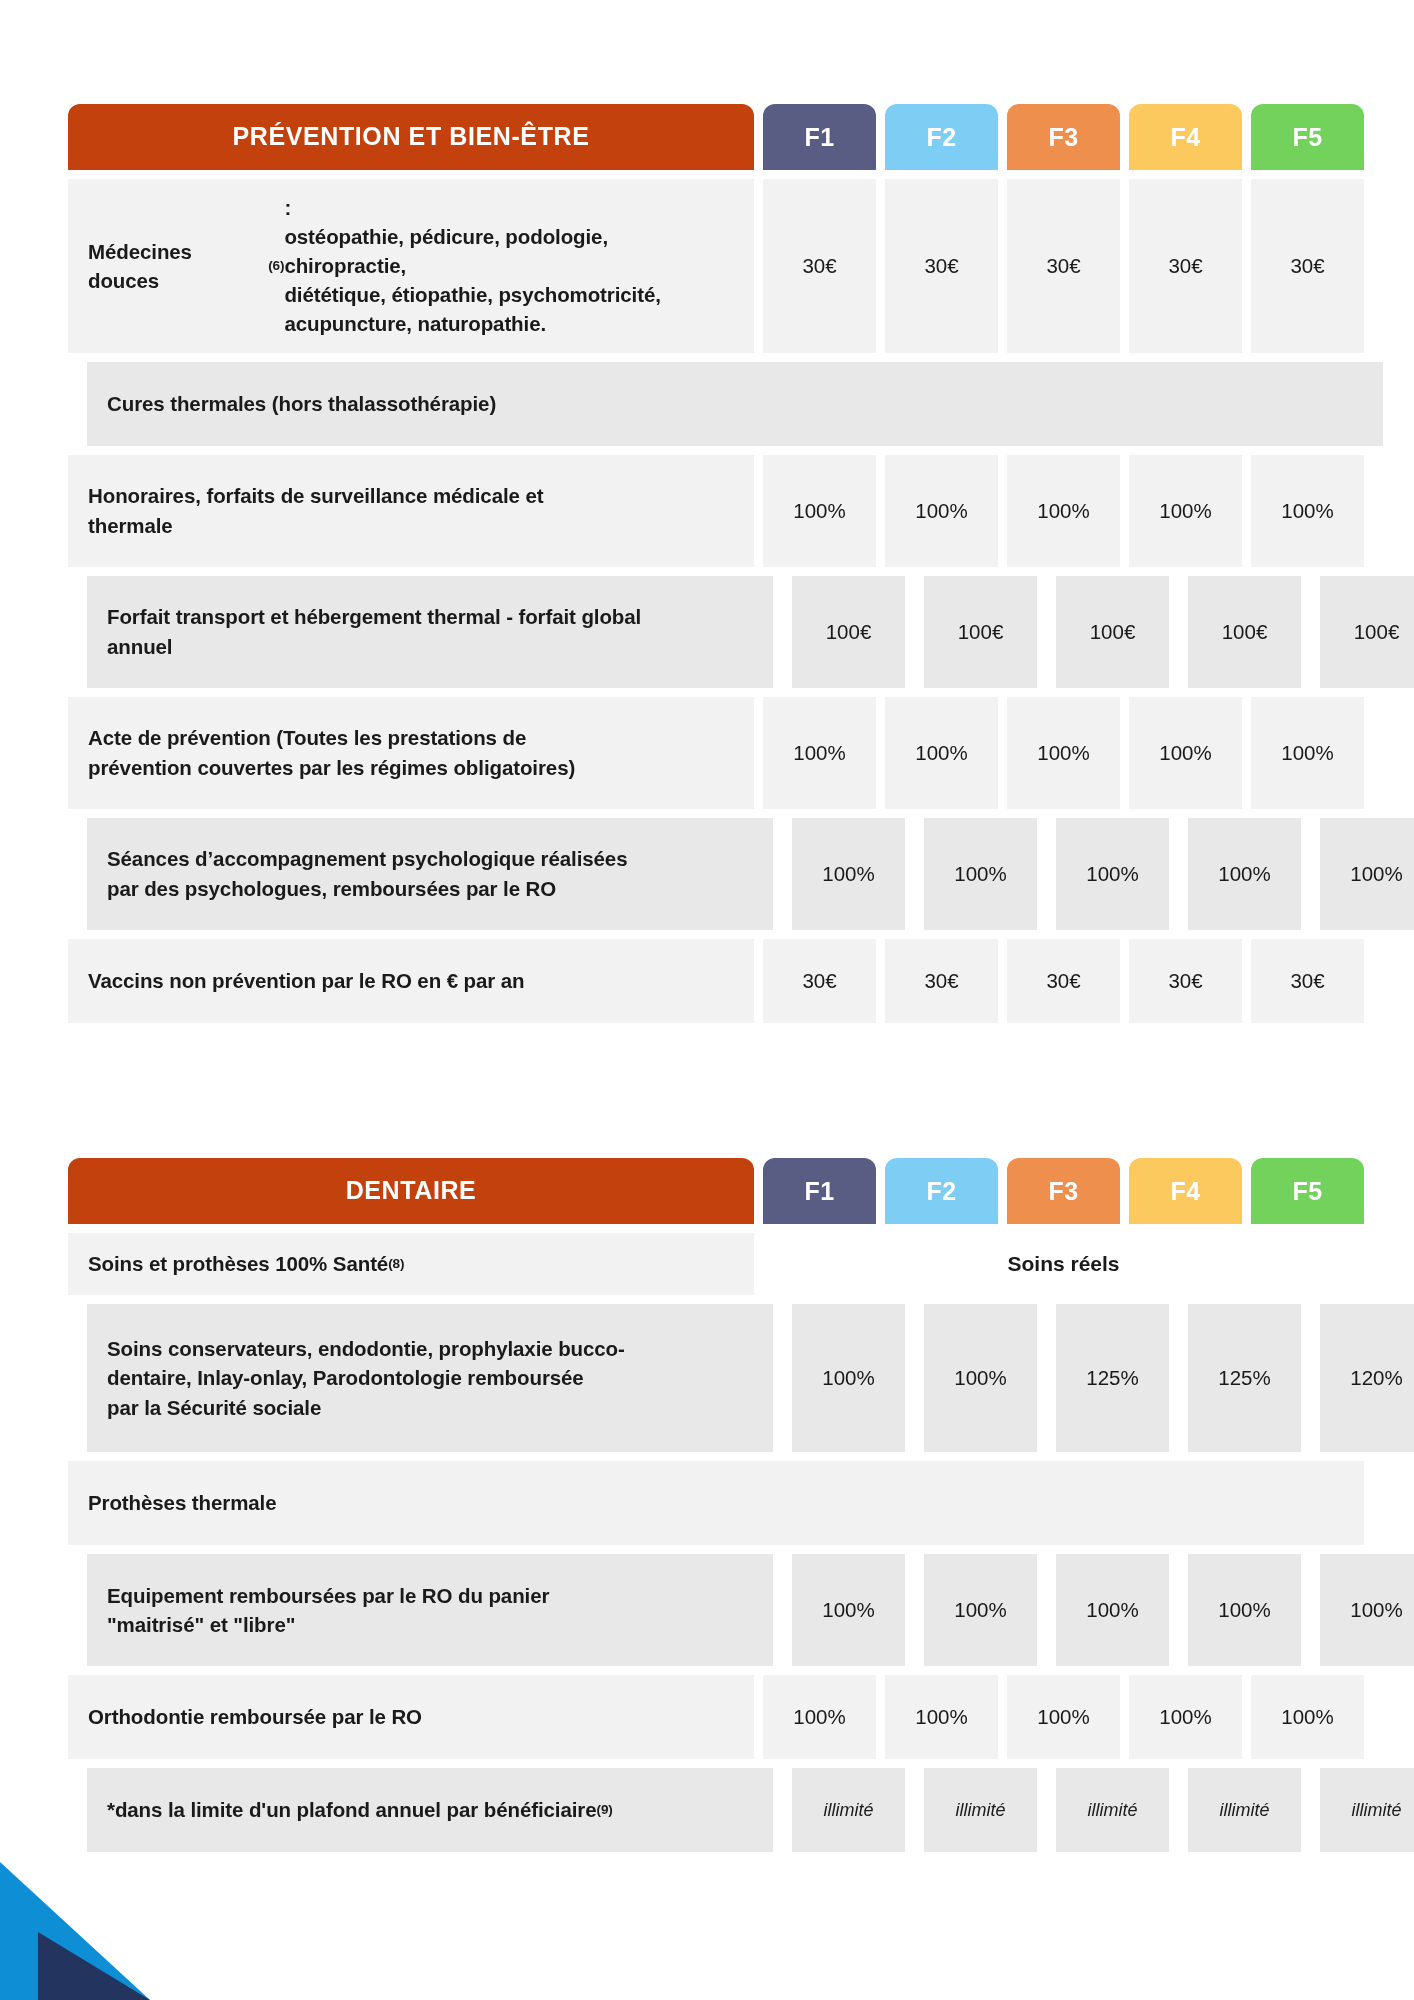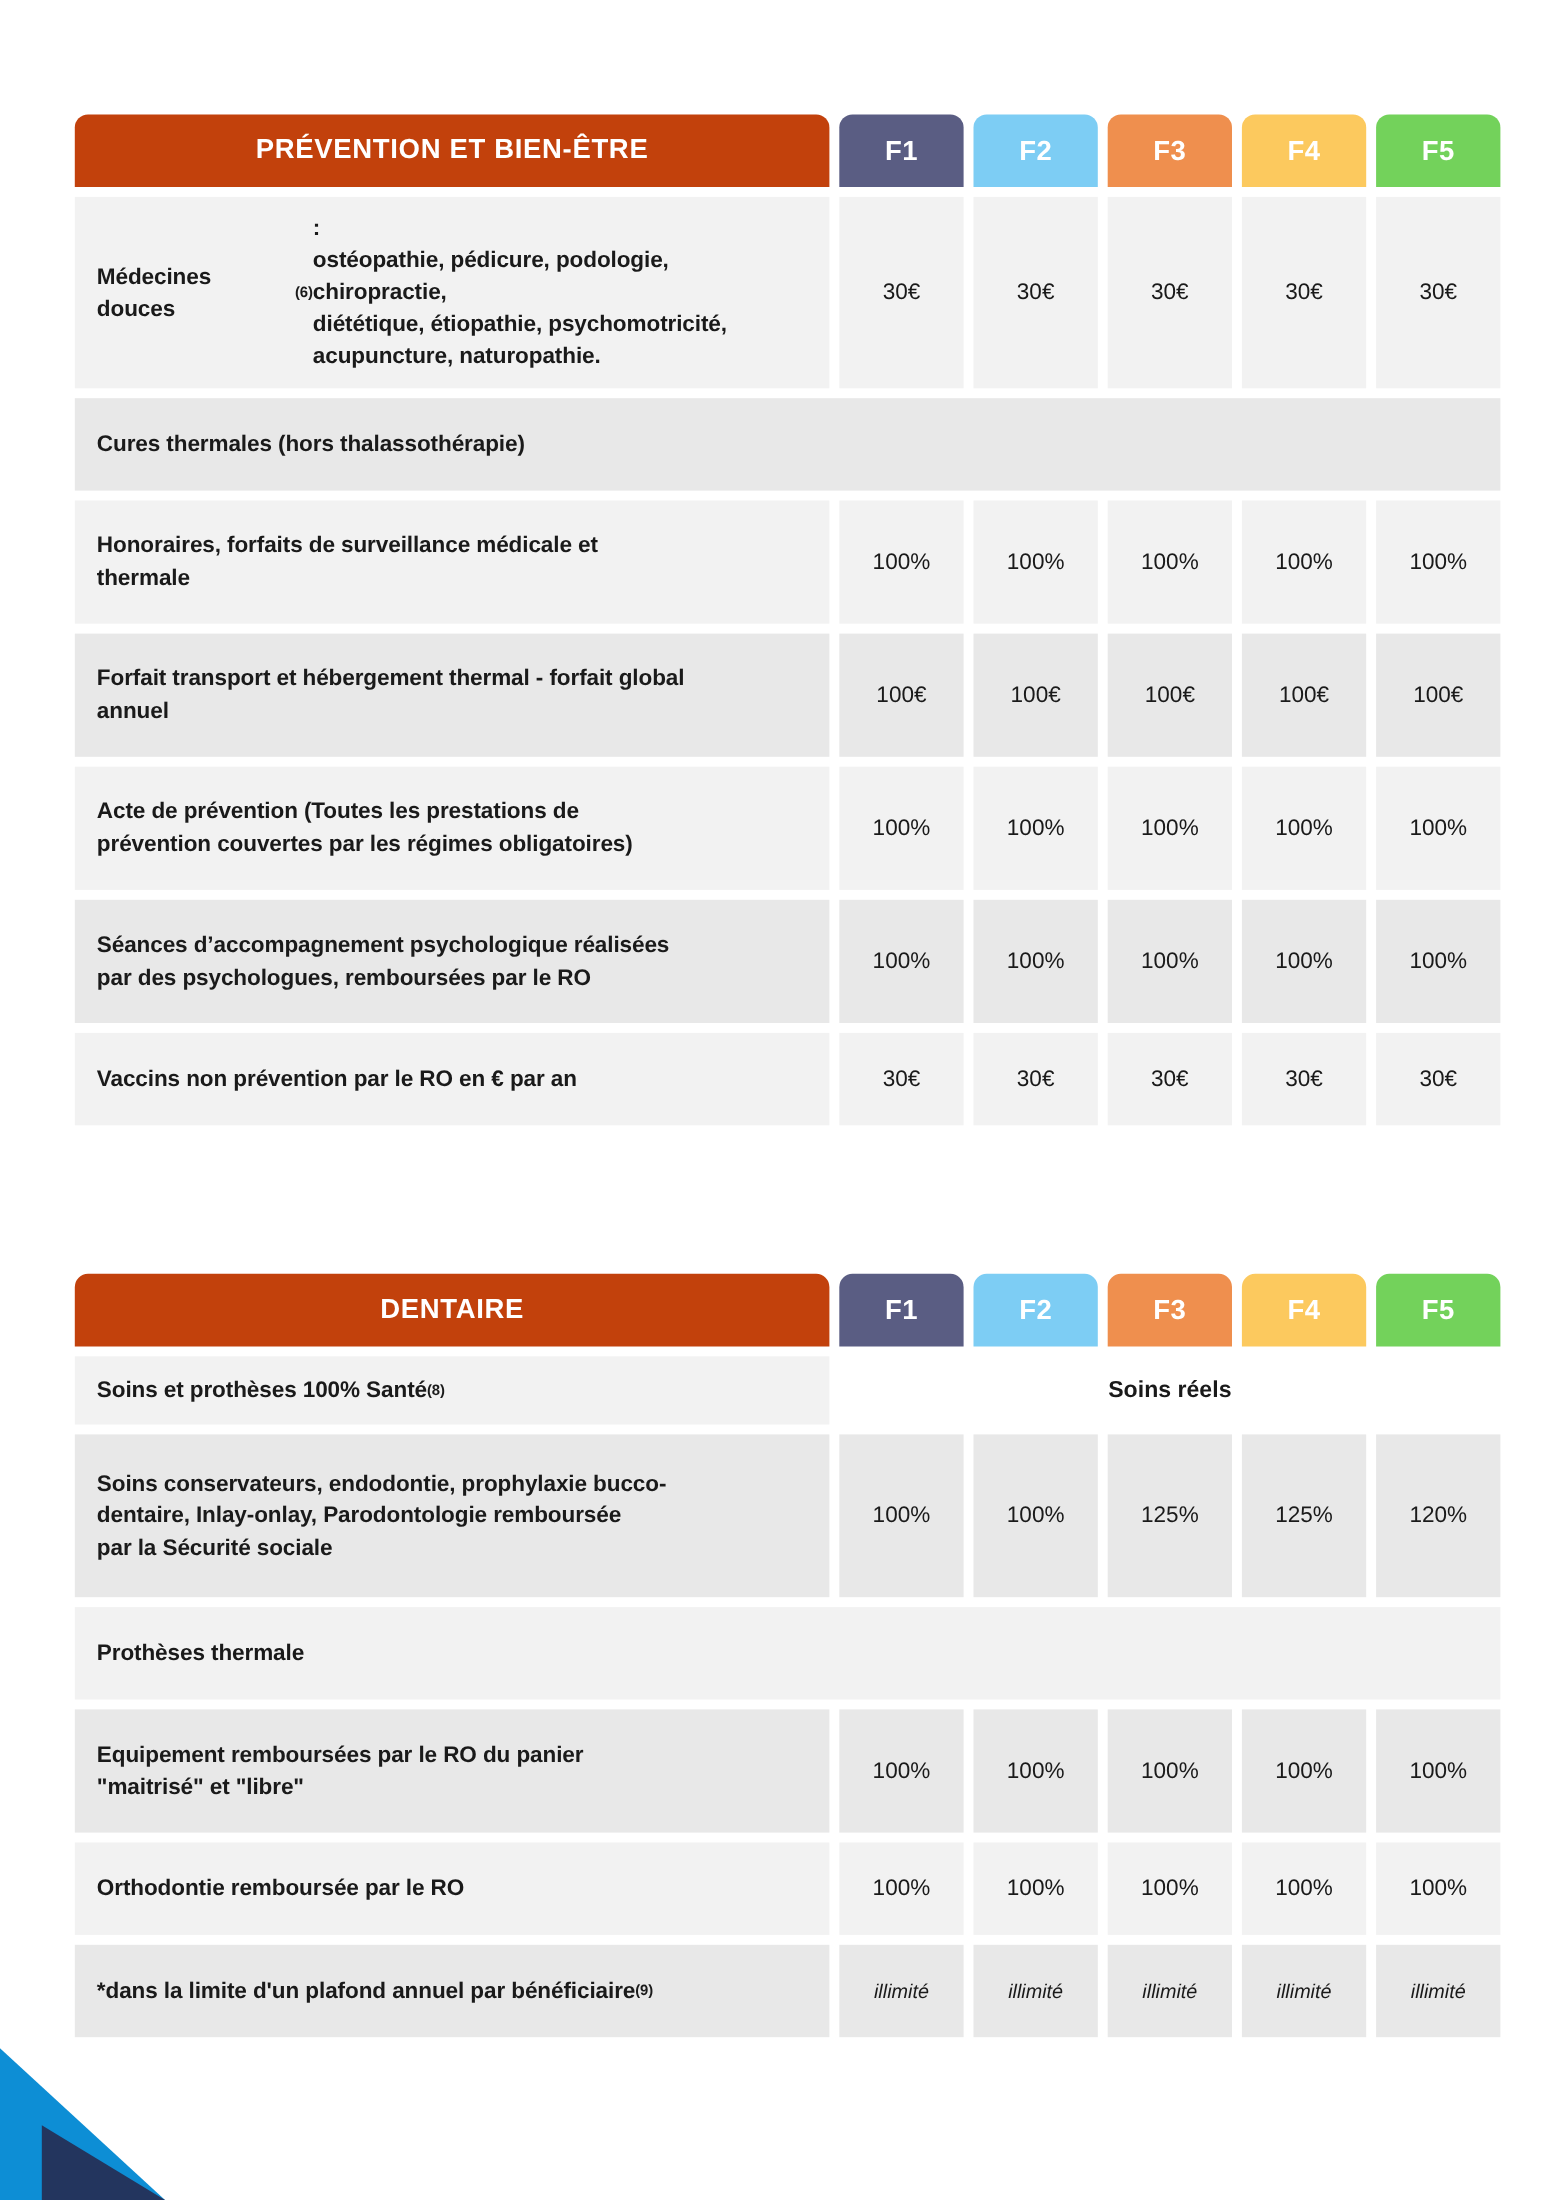--- a/index.html
+++ b/index.html
@@ -104,21 +104,21 @@
     font-size: 25px;
     border-radius: 12px 12px 0 0;
     height: 66px;
     letter-spacing: 0.4px;
   }
 
   
   .shade-light .cell-label,
   .shade-light .cell-val { background: #f2f2f2; }
   .shade-dark .cell-label,
-  .shade-dark .cell-val  { background: #e8e8e8; }
+  .shade-dark .cell-val  { background: #e8e8e8; margin-left: 19px; }
 
   
   .trow.span .cell-label {
     width: 1296px;
     flex: 0 0 1296px;
   }
   .trow.spanvalue .cell-label {
     width: 686px;
     flex: 0 0 686px;
   }

